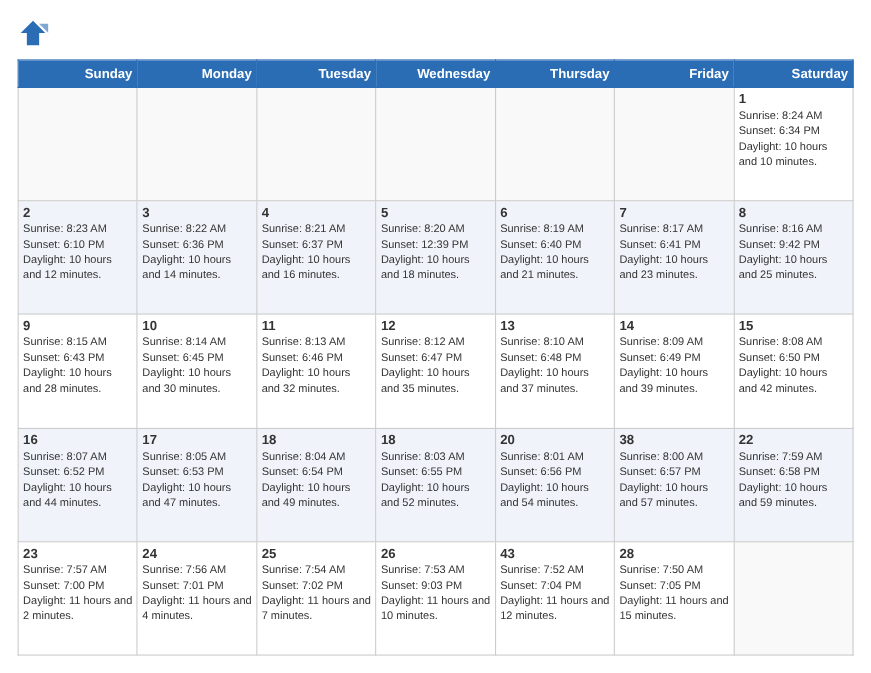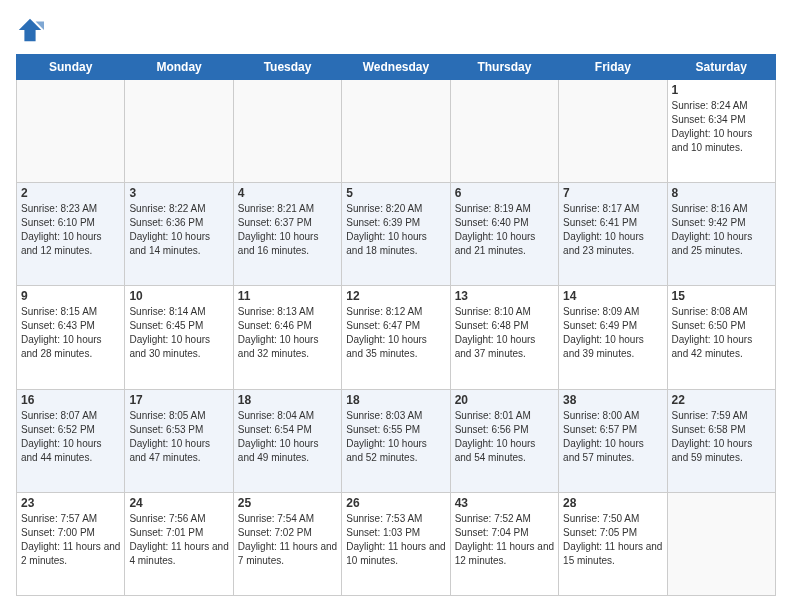--- a/index.html
+++ b/index.html
@@ -56,21 +56,21 @@
     .calendar {
       width: 100%;
       border-collapse: collapse;
       flex: 1;
       font-size: 11px;
     }
     .calendar th {
       background-color: #2a6db5;
       color: white;
       padding: 5px 4px;
-      text-align: center;
+      text-align: right;
       font-size: 12px;
       font-weight: bold;
       border: 1px solid #2a6db5;
     }
     .calendar td {
       border: 1px solid #ccc;
       vertical-align: top;
       padding: 3px 4px;
       width: calc(100% / 7);
       height: 82px;
@@ -162,21 +162,21 @@
           <td>
             <span class="day-number">4</span>
             <div class="day-info">Sunrise: 8:21 AM
 Sunset: 6:37 PM
 Daylight: 10 hours
 and 16 minutes.</div>
           </td>
           <td>
             <span class="day-number">5</span>
             <div class="day-info">Sunrise: 8:20 AM
-Sunset: 6:39 PM
+Sunset: 12:39 PM
 Daylight: 10 hours
 and 18 minutes.</div>
           </td>
           <td>
             <span class="day-number">6</span>
             <div class="day-info">Sunrise: 8:19 AM
 Sunset: 6:40 PM
 Daylight: 10 hours
 and 21 minutes.</div>
           </td>
@@ -315,21 +315,21 @@
           <td>
             <span class="day-number">25</span>
             <div class="day-info">Sunrise: 7:54 AM
 Sunset: 7:02 PM
 Daylight: 11 hours
 and 7 minutes.</div>
           </td>
           <td>
             <span class="day-number">26</span>
             <div class="day-info">Sunrise: 7:53 AM
-Sunset: 1:03 PM
+Sunset: 9:03 PM
 Daylight: 11 hours
 and 10 minutes.</div>
           </td>
           <td>
             <span class="day-number">43</span>
             <div class="day-info">Sunrise: 7:52 AM
 Sunset: 7:04 PM
 Daylight: 11 hours
 and 12 minutes.</div>
           </td>

